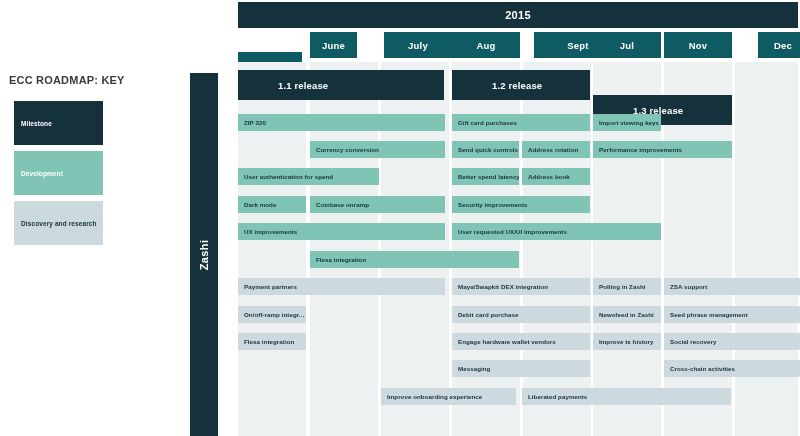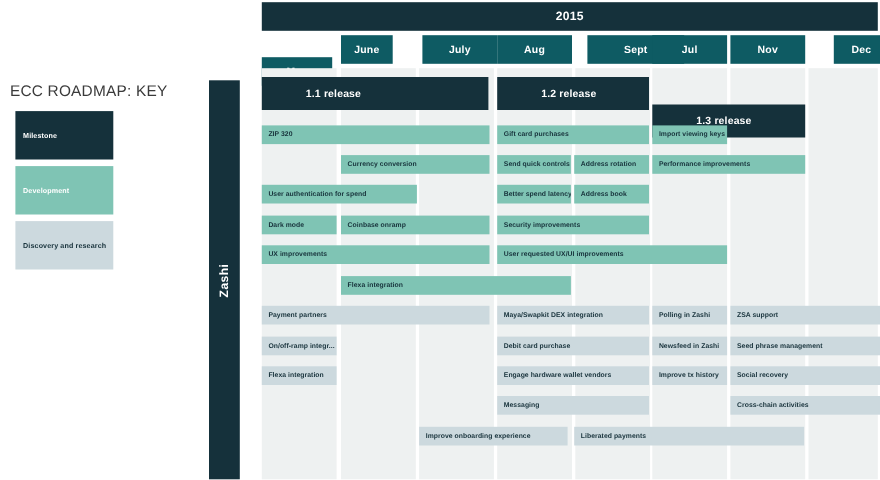--- a/index.html
+++ b/index.html
@@ -18,22 +18,22 @@
 
   
   #key-panel {
     position: absolute;
     left: 0; top: 0;
     width: 185px; height: 436px;
   }
   #key-title {
     position: absolute;
     left: 9px; top: 74px;
-    font-size: 14px;
-    font-weight: normal;
+    font-size: 11px;
+    font-weight: bold;
     letter-spacing: .2px;
     color: #3a3a3a;
     white-space: nowrap;
   }
   .key-swatch {
     position: absolute;
     left: 14px;
     width: 89px;
     height: 44px;
     display: flex;

